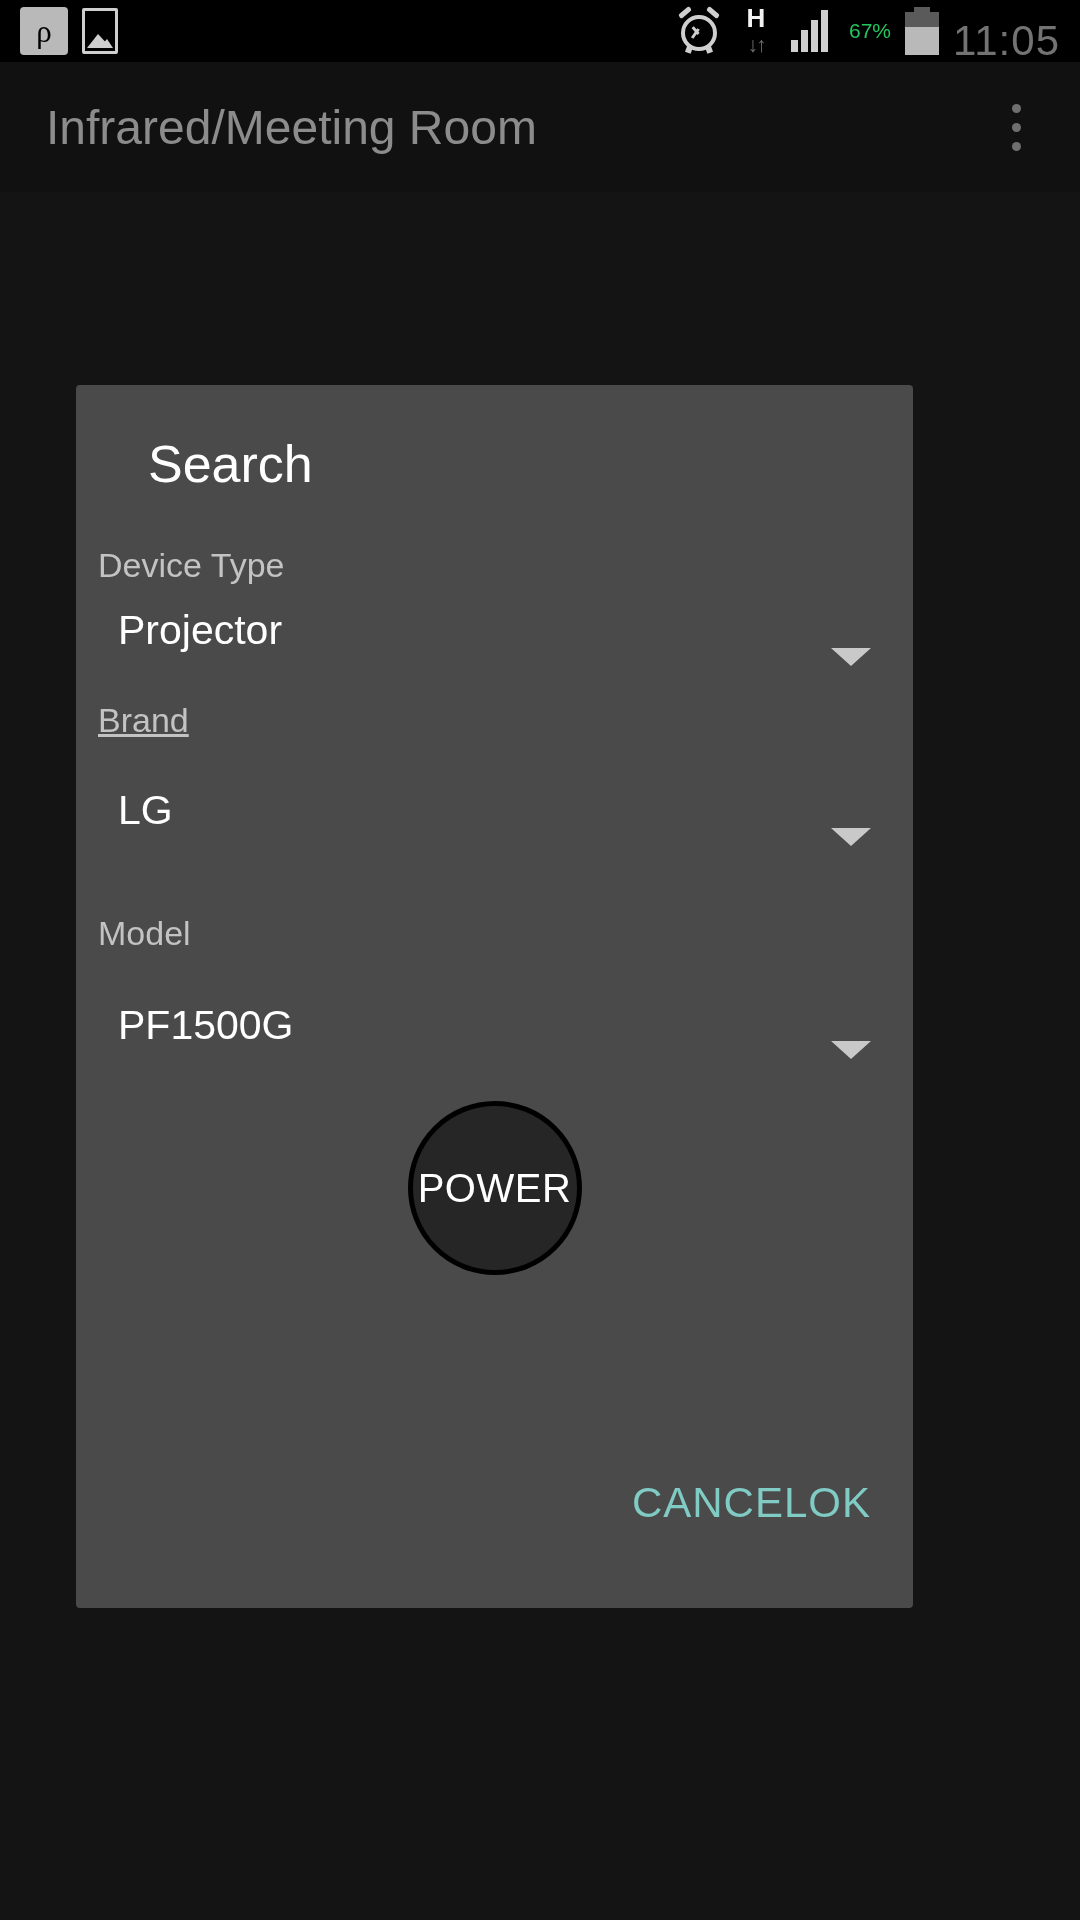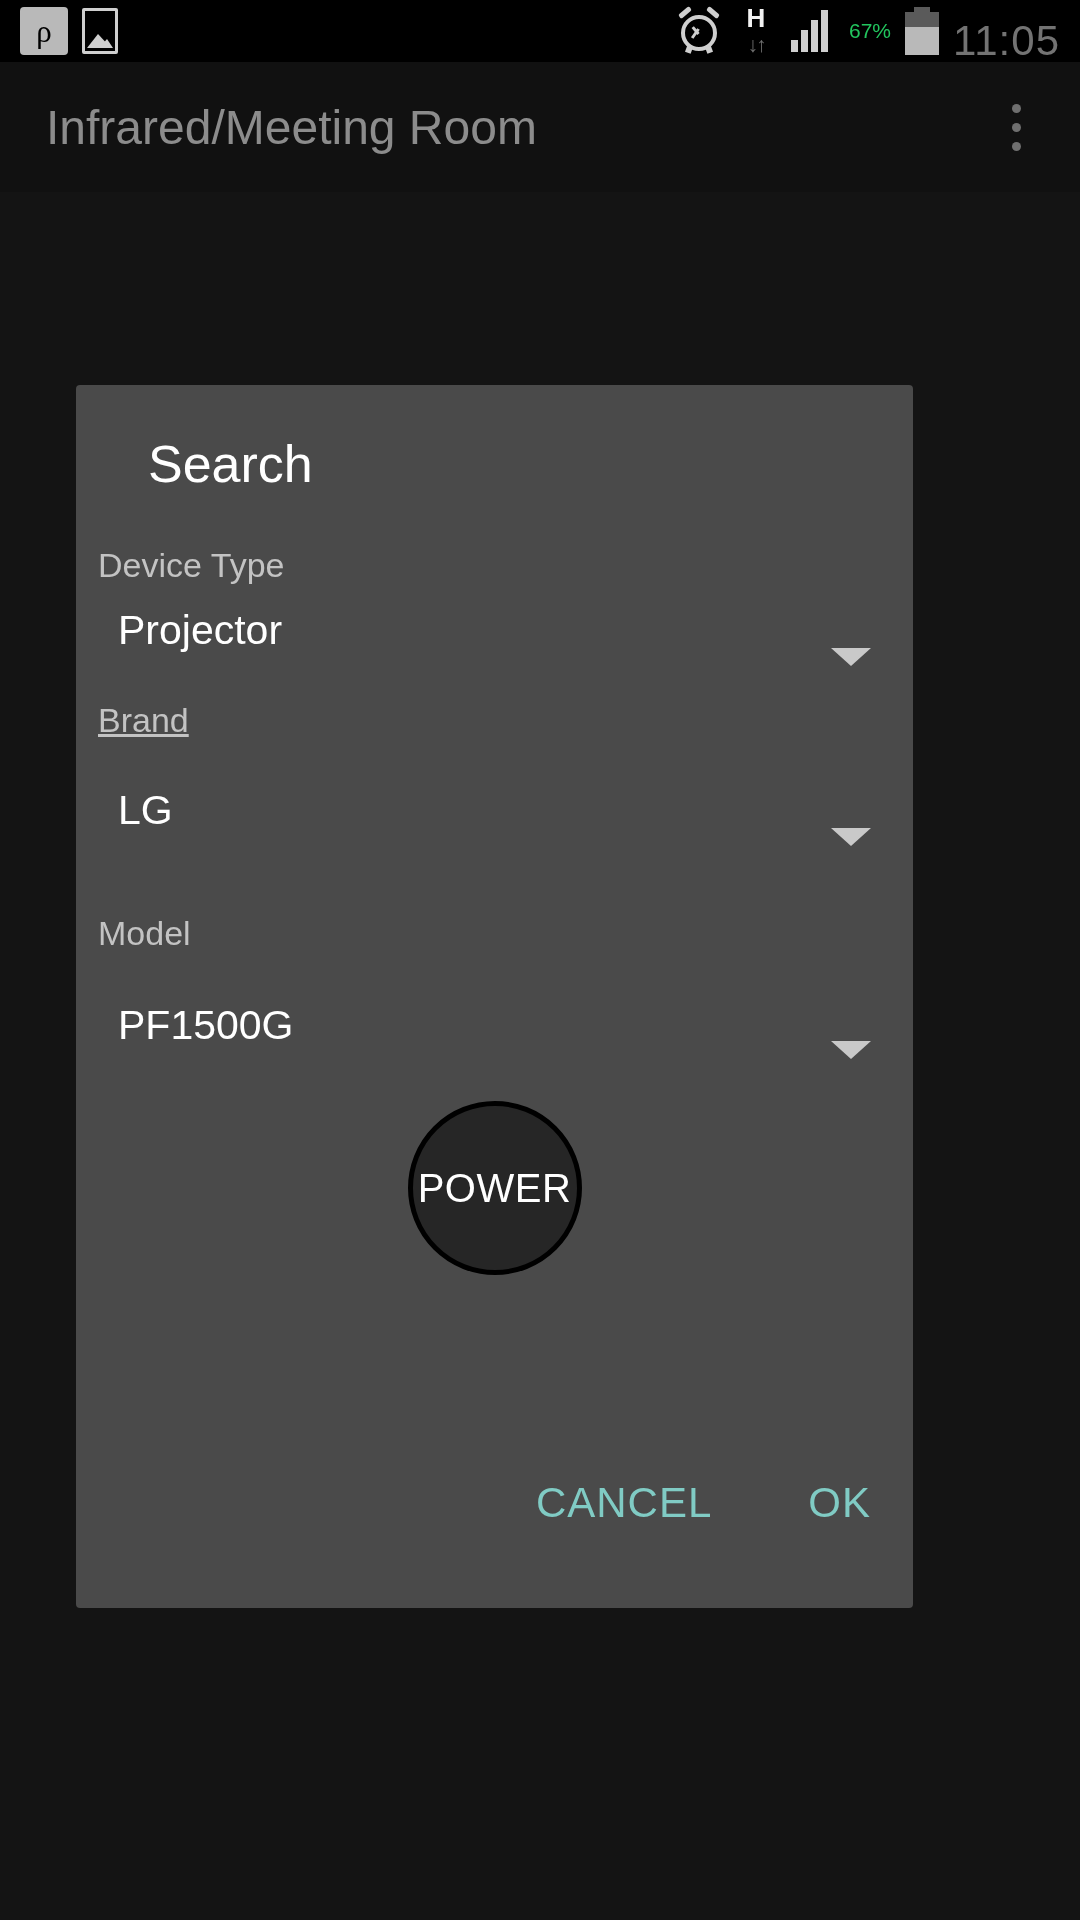--- a/index.html
+++ b/index.html
@@ -146,21 +146,21 @@
     position:absolute; left:50%; top:716px; transform:translateX(-50%);
     width:174px; height:174px; border-radius:50%;
     background:#262626; border:5px solid #000000;
     display:flex; align-items:center; justify-content:center;
   }
   #power-button span { color:#ffffff; font-size:40px; letter-spacing:0.5px; }
 
   #dialog-actions {
     position:absolute; left:4px; right:0; top:1083px; height:70px;
     display:flex; align-items:center; justify-content:flex-end;
-    padding-right:42px; gap:96px;
+    padding-right:42px; 
   }
   .dlg-btn {
     background:none; border:none; cursor:pointer;
     color:#80cbc4; font-size:42px; letter-spacing:1px;
     font-family:"Liberation Sans", sans-serif;
   }
 </style>
 </head>
 <body>
 

